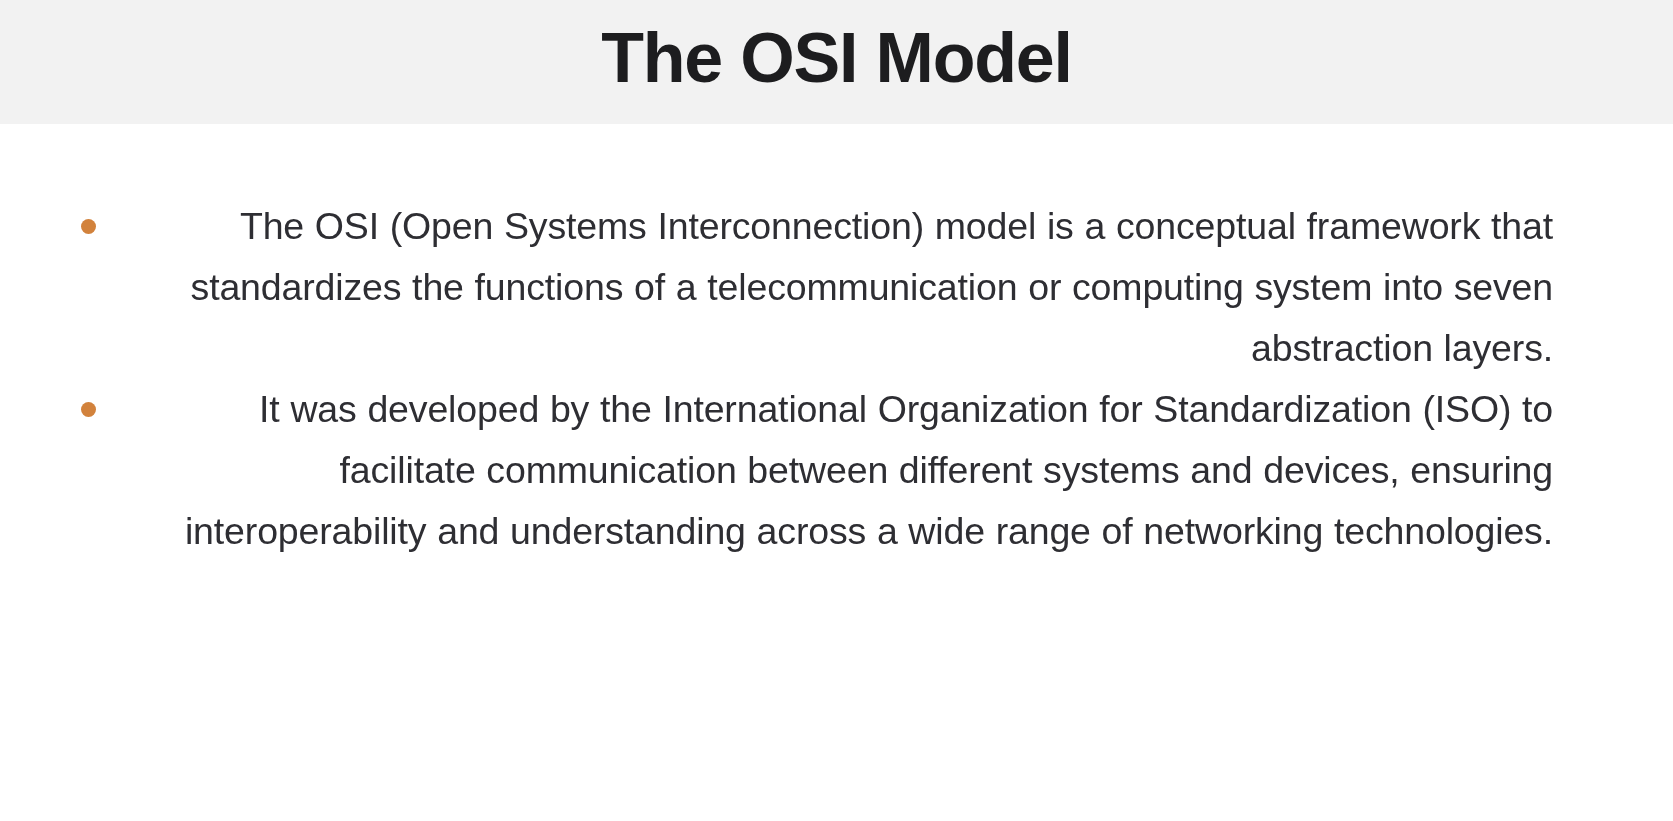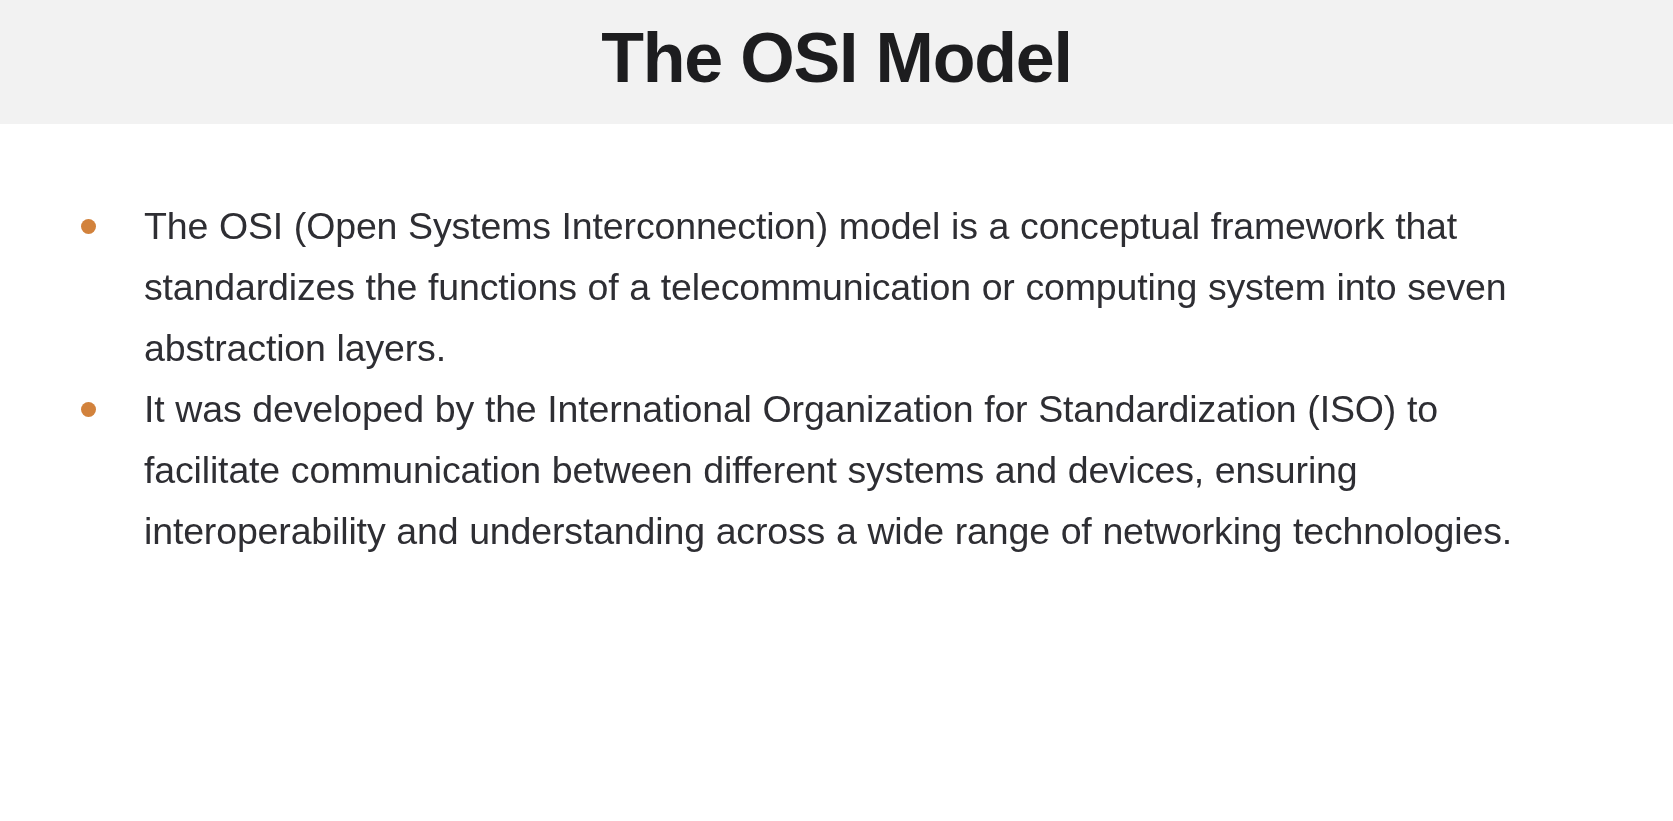--- a/index.html
+++ b/index.html
@@ -70,20 +70,21 @@
     position: relative;
     padding-left: 108px;
     margin: 0 0 0 0;
     font-family: "Liberation Sans", "DejaVu Sans", sans-serif;
     font-weight: 300;
     font-size: 37.5px;
     line-height: 61px;
     color: #2e2e33;
     letter-spacing: -0.15px;
     word-spacing: 0.5px;
+    text-align: right;
   }
   .bullet-dot {
     position: absolute;
     left: 45px;
     top: 23px;
     width: 15px;
     height: 15px;
     border-radius: 50%;
     background: #d2823c;
   }

